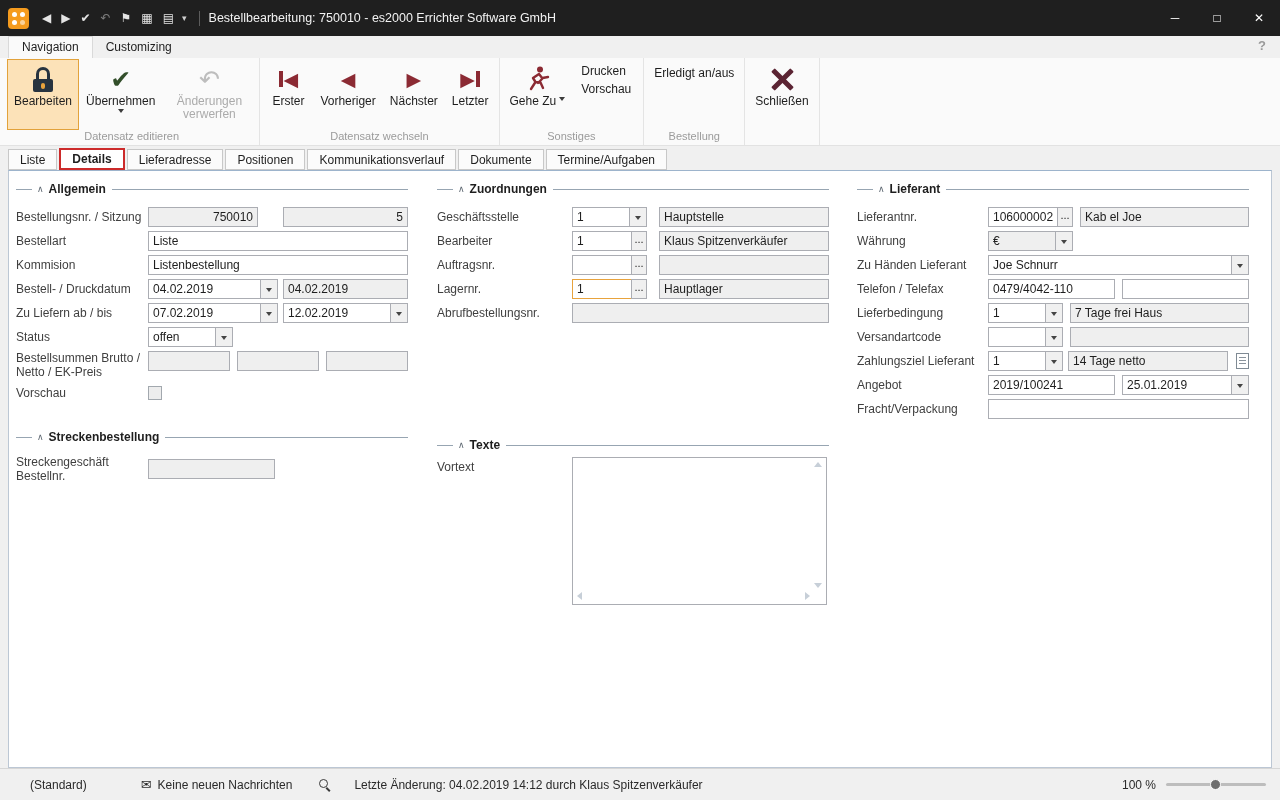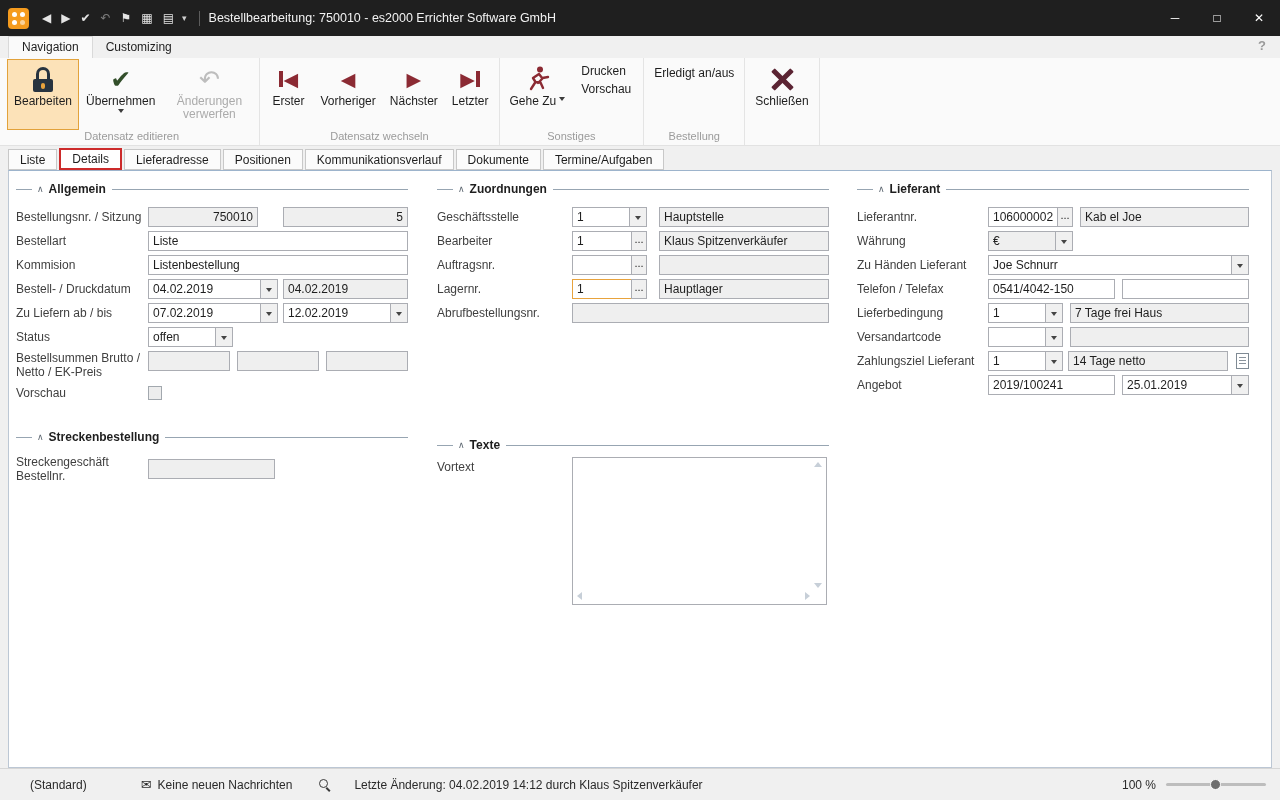--- a/index.html
+++ b/index.html
@@ -51,21 +51,21 @@
   .lock .lbody{position:absolute;bottom:0;left:0;width:20px;height:13px;background:#27333f;border-radius:2px}
   .lock .lkey{position:absolute;bottom:3px;left:8px;width:4px;height:6px;background:#e8a33d;border-radius:2px}
   .xicon{position:relative;width:25px;height:25px}
   .xicon::before,.xicon::after{content:"";position:absolute;left:-1px;top:10px;width:27px;height:5px;background:#5b2433;border-radius:1px}
   .xicon::before{transform:rotate(45deg)}
   .xicon::after{transform:rotate(-45deg)}
 
   
   .tabstrip{height:24px;background:#f0f0f0;display:flex;align-items:flex-end;padding-left:8px;flex:none}
   .tab{height:21px;line-height:20px;padding:0 11px;background:#fbfbfb;border:1px solid #c8c8c8;margin-right:2px;font-size:12px}
-  .tab.active{background:#fff;border:2px solid #cc2a2a;font-weight:normal;height:22px;line-height:19px}
+  .tab.active{background:#fff;border:2px solid #cc2a2a;font-weight:bold;height:22px;line-height:19px}
 
   
   .main{flex:1;position:relative;background:#f0f0f0}
   .panel{position:absolute;left:8px;right:8px;top:0;bottom:0;background:#fff;border:1px solid #bcc7d4;border-top-color:#9db4cc}
   .fcol{position:absolute;top:0}
   .sec{display:flex;align-items:center;height:16px;margin-top:10px;margin-bottom:10px}
   .sec.mb4{margin-bottom:4px}
   .sec.mt26{margin-top:26px}
   .sec.mt114{margin-top:114px}
   .sline{width:16px;height:1px;background:#97a5b2}
@@ -492,21 +492,21 @@
               <span class="arrow">
                   <i class="dar"></i>
                 </span>
             </div>
           </div>
         </div>
 
         <div class="frow">
           <span class="lbl lw131">Telefon / Telefax</span>
           <div class="fset">
-            <div class="fld w127">0541/4042-150</div>
+            <div class="fld w127">0479/4042-110</div>
             <div class="fld w127 mla"></div>
           </div>
         </div>
 
         <div class="frow">
           <span class="lbl lw131">Lieferbedingung</span>
           <div class="fset">
             <div class="fld dd w75">
               <span class="val">1</span>
               <span class="arrow">
@@ -550,20 +550,26 @@
             <div class="fld w127">2019/100241</div>
             <div class="fld dd w127 mla">
               <span class="val">25.01.2019</span>
               <span class="arrow">
                   <i class="dar"></i>
                 </span>
             </div>
           </div>
         </div>
 
+        <div class="frow">
+          <span class="lbl lw131">Fracht/Verpackung</span>
+          <div class="fset">
+              <div class="fld grow"></div>
+            </div>
+        </div>
 
       </div>
 
     </div>
   </div>
 
   <div class="statusbar">
     <span style="margin-left:30px">(Standard)</span>
     <span class="env" style="margin-left:54px">✉</span>
     <span style="margin-left:6px">Keine neuen Nachrichten</span>

